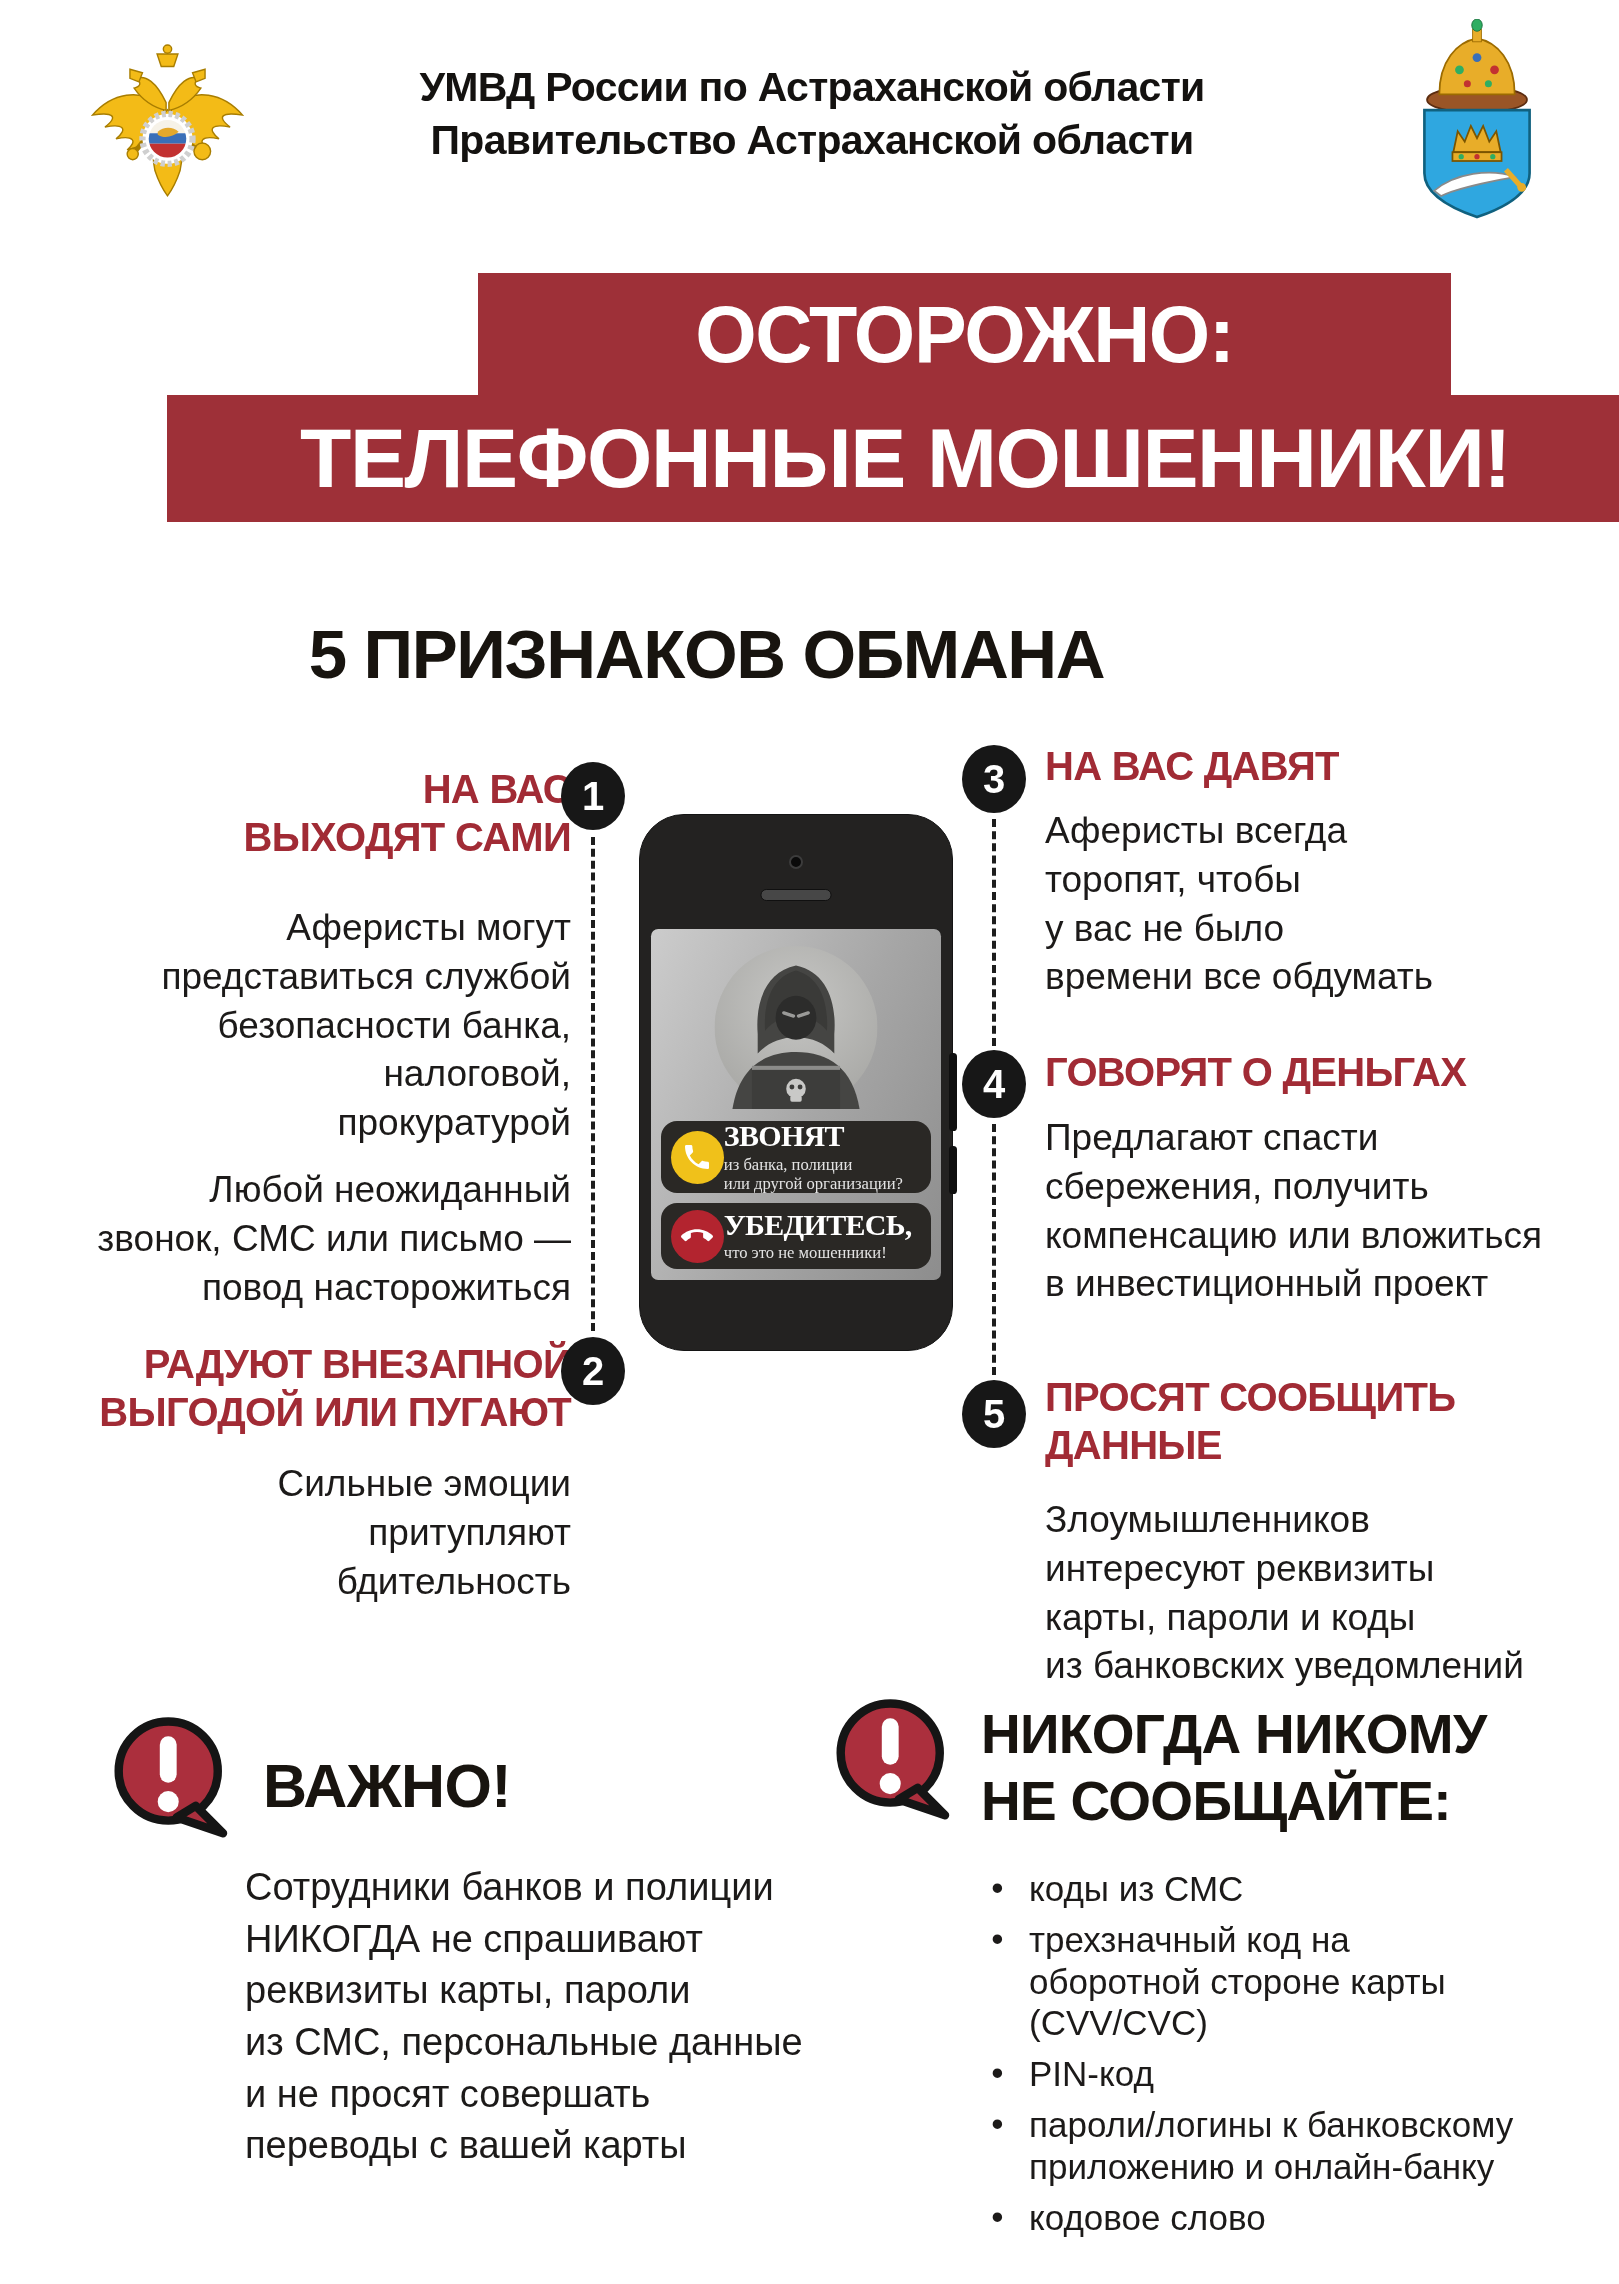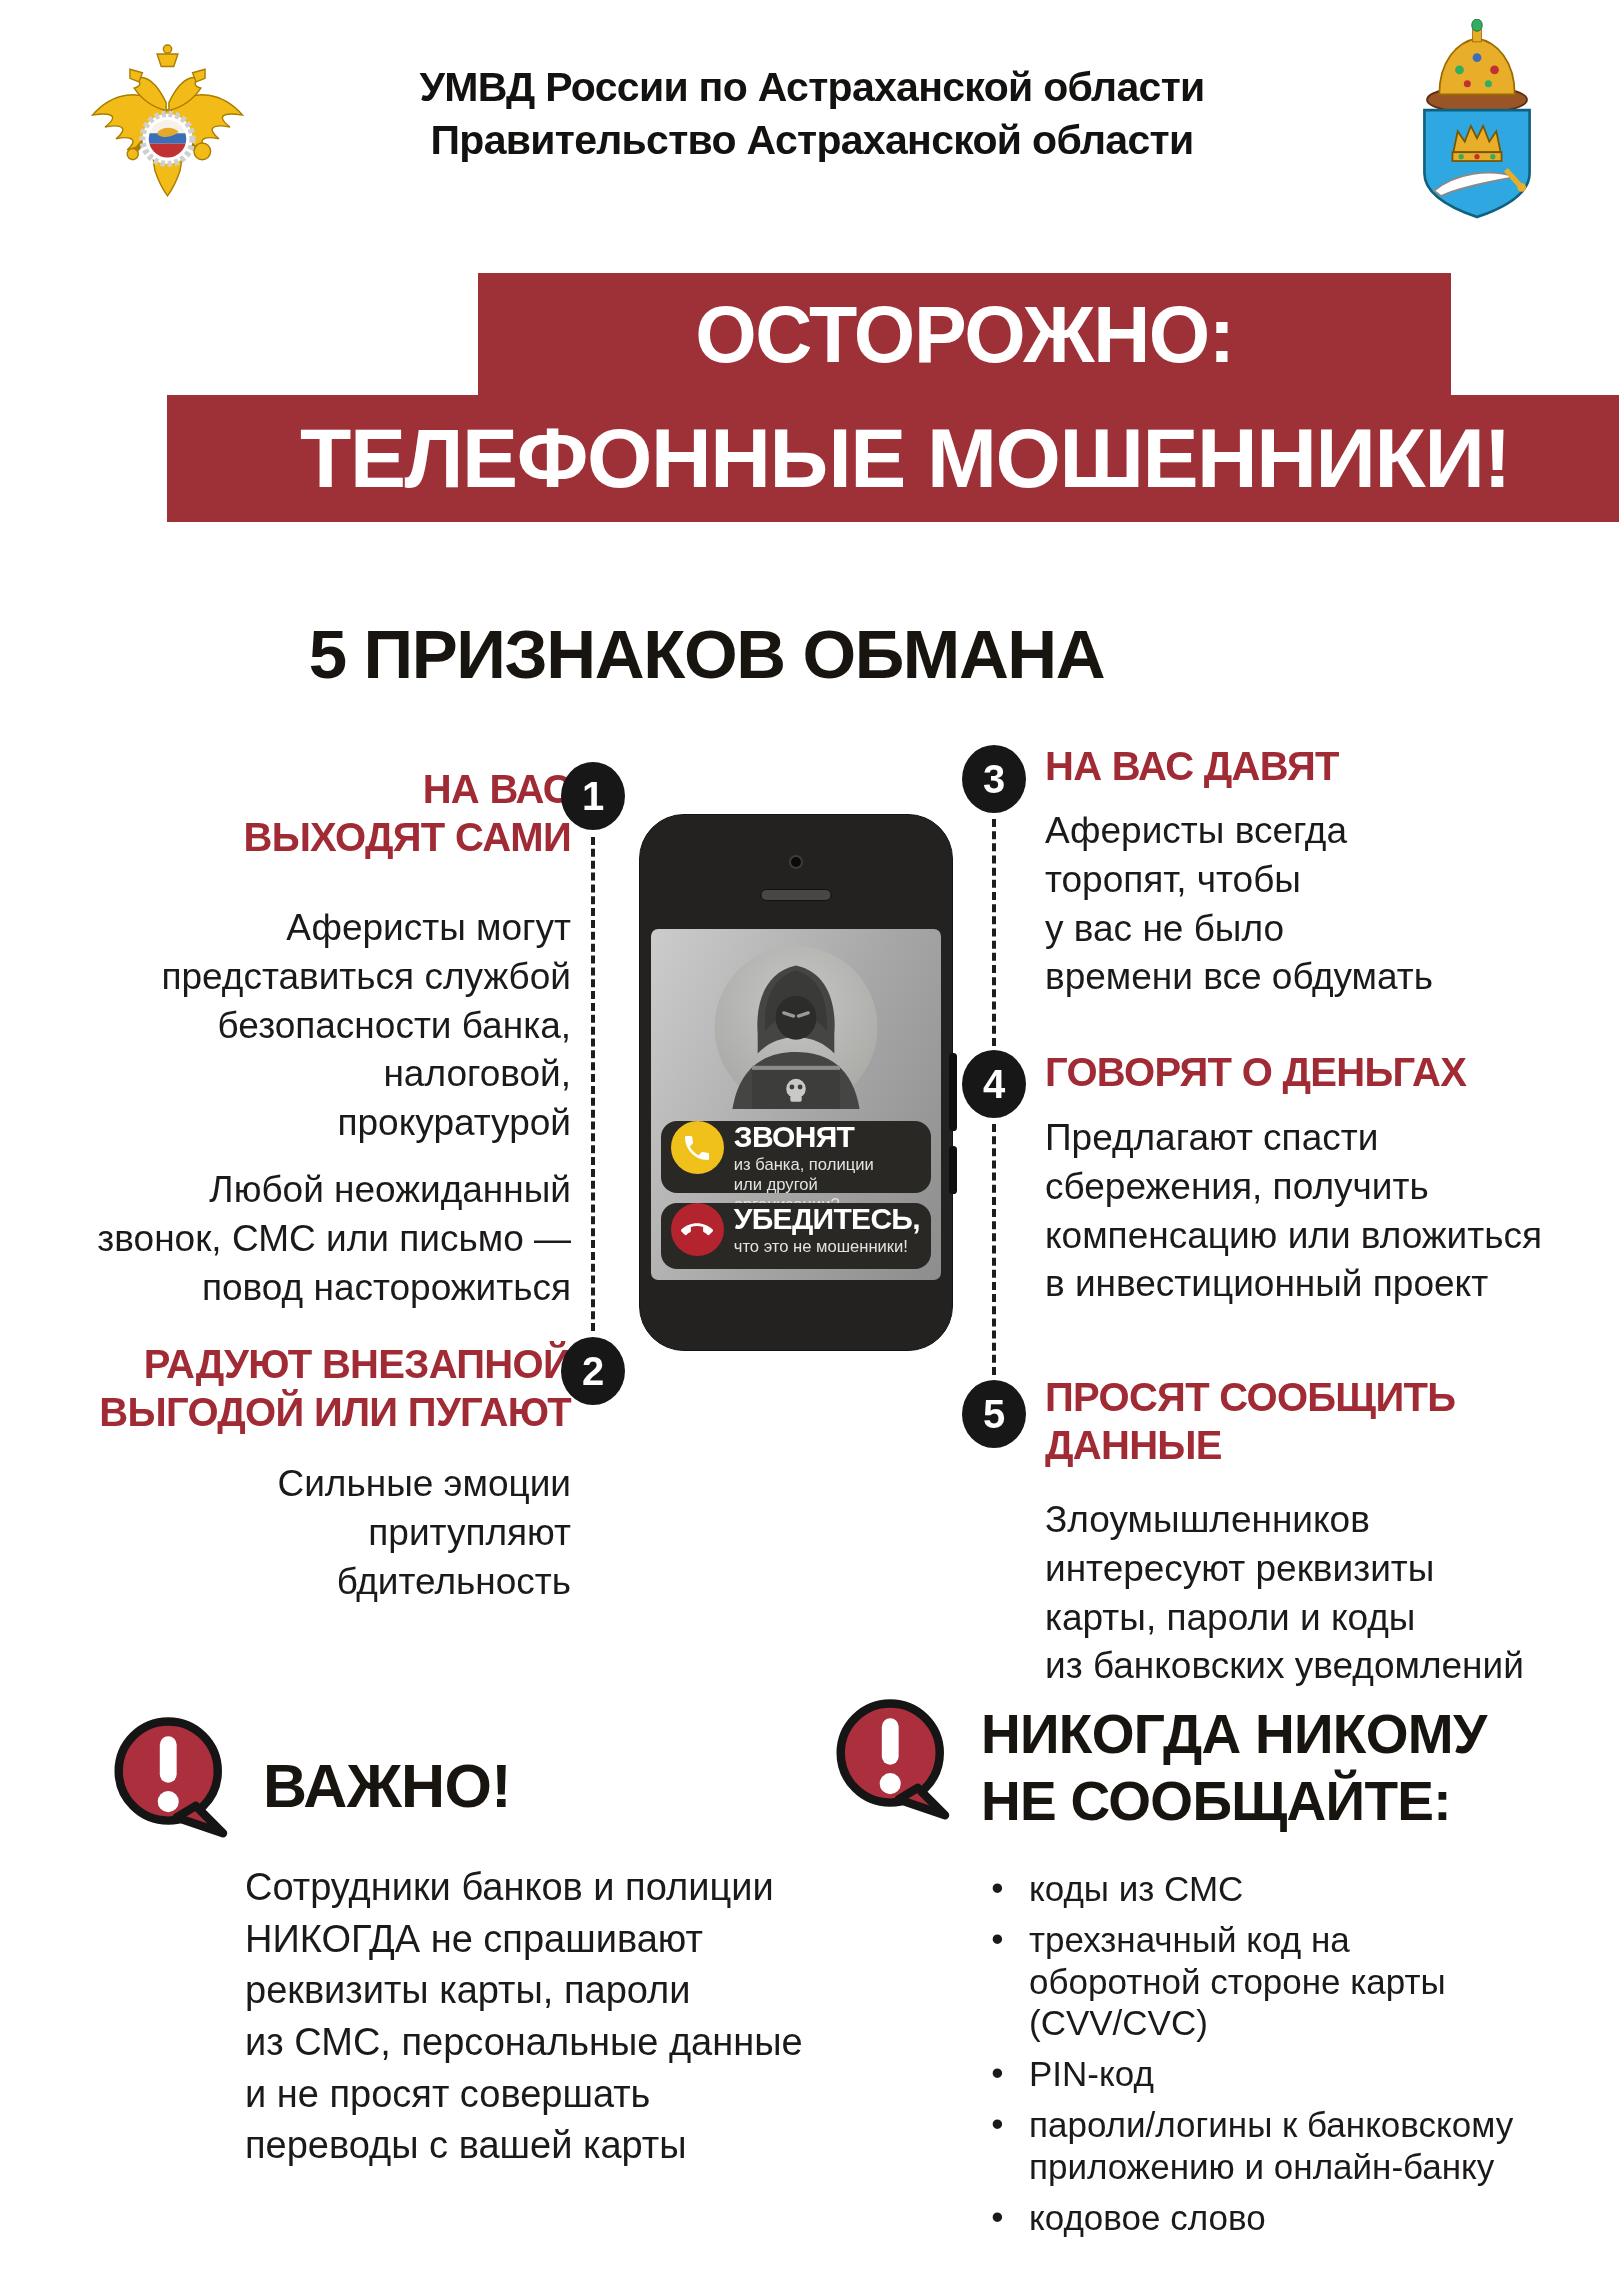--- a/index.html
+++ b/index.html
@@ -57,22 +57,22 @@
   .phone-cam{left:50%;top:40px;width:10px;height:10px;border-radius:50%;
     background:#0a0a0a;border:2.2px solid #3c3c3c;transform:translateX(-50%);}
   .phone-speaker{left:50%;top:74px;width:69px;height:10px;border-radius:5.8px;
     background:#474747;border:1.4px solid #101010;transform:translateX(-50%);}
   .phone-screen{left:10.8px;top:114px;width:290px;height:351px;border-radius:7.2px;
     background:linear-gradient(115deg,#cccccc 0%,#a6a6a6 55%,#8d8d8d 100%);overflow:hidden;}
   .phone-btn{right:-5px;width:8px;background:#0f0f0f;border-radius:3.6px;}
   .btn1{top:238px;height:78px;} .btn2{top:331px;height:48px;}
   .avatar{left:50%;top:17.3px;width:163px;height:163px;transform:translateX(-50%);}
   .cards{left:10px;top:192px;width:270px;display:flex;flex-direction:column;gap:10px;}
-  .card{background:#2a2825;border-radius:16px;display:flex;align-items:flex-start;
-    gap:10px;padding:0 10px;}
+  .card{background:#2a2825;border-radius:16px;display:flex;align-items:center;
+    padding:0 10px;font-family:Liberation Serif, serif;}
   .card1{height:72px;} .card2{height:66px;}
   .card-icon{flex:0 0 auto;width:53px;height:53px;border-radius:50%;
     display:flex;align-items:center;justify-content:center;}
   .icon-call{background:#f0c11a;} .icon-hangup{background:#b3242f;}
   .card-icon svg{width:32px;height:32px;}
   .card-title{font-size:30px;font-weight:bold;color:#ffffff;letter-spacing:-0.7px;line-height:1.05;}
   .card-sub{font-size:16.6px;color:#e3e3e3;line-height:1.18;margin-top:2.9px;}
 
   
   .bottom{left:0;top:1689px;width:1619px;height:595px;}

